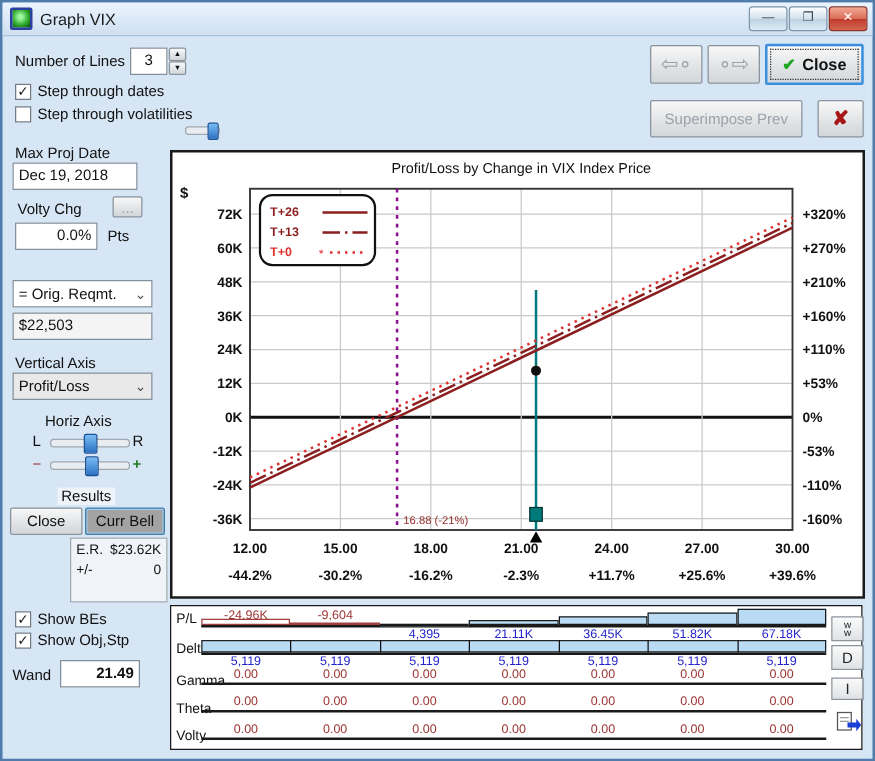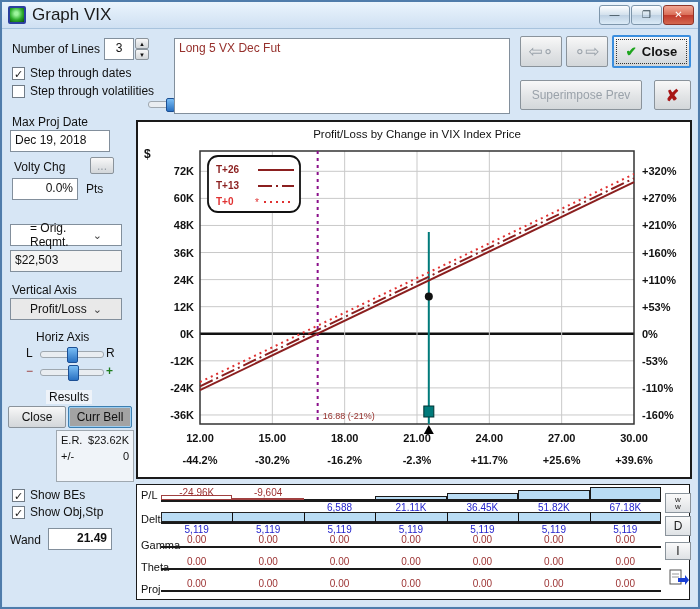--- a/index.html
+++ b/index.html
@@ -4,42 +4,42 @@
 <style>
   html,body{margin:0;padding:0;background:#9fb8d2;font-family:"Liberation Sans",sans-serif;}
   #window{position:relative;width:700px;height:609px;background:#d7e6f5;border:2px solid #4f7cab;
           box-shadow:inset 0 0 0 1px #cfe3f6;box-sizing:border-box;overflow:hidden;}
   
   #titlebar{position:absolute;left:0;top:0;right:0;height:26px;
             background:linear-gradient(#eaf4fd,#cfe0f2);border-bottom:1px solid #a8c3dd;
             display:flex;align-items:center;}
   #app-icon{width:14px;height:14px;margin:0 6px 0 6px;border:2px solid #2b3f9e;border-radius:2px;
             background:radial-gradient(circle at 45% 40%,#9cf59c 15%,#2fae2f 55%,#0a560a 95%);}
-  #title-text{font-size:17px;color:#1a1a1a;}
+  #title-text{font-size:13px;color:#1a1a1a;}
   #win-btns{position:absolute;right:4px;top:3px;display:flex;gap:1px;}
   .winbtn{width:29px;height:18px;border:1px solid #7e96ab;border-radius:3px;
           background:linear-gradient(#fdfeff,#d2e0ec 50%,#bdd0e2 50%,#dcebf7);
           font-size:10px;line-height:17px;text-align:center;color:#33454f;}
   .winbtn.close{background:linear-gradient(#f2a793,#d96d57 50%,#c0392b 50%,#d4674f);color:#fff;border-color:#8e3428;}
   
   .lbl{position:absolute;font-size:12px;color:#111;white-space:nowrap;}
   .tbox{position:absolute;background:#fff;border:1px solid #828f9c;font-size:12px;color:#111;
         padding:2px 4px;box-sizing:border-box;}
   .btn{position:absolute;background:linear-gradient(#f8f8f8,#e2e4e6 55%,#d3d7da);
        border:1px solid #8a939b;border-radius:2px;font-size:12px;color:#111;
        display:flex;align-items:center;justify-content:center;box-sizing:border-box;}
   .btn.disabled{color:#9aa2aa;}
   .cb{position:absolute;display:flex;align-items:center;gap:5px;font-size:12px;color:#111;}
   .cb .box{width:13px;height:13px;background:#fff;border:1px solid #707b86;font-size:11px;
            line-height:12px;text-align:center;color:#1b1b1b;box-sizing:border-box;}
   .track{position:absolute;height:5px;background:#e9edf1;border:1px solid #9fa8b0;border-radius:3px;}
   .thumb{position:absolute;top:-5px;width:9px;height:14px;border:1px solid #1b4f94;border-radius:2px;
          background:linear-gradient(#79bdf4,#2a71c2);}
   .combo{position:absolute;background:#fff;border:1px solid #828f9c;font-size:12px;color:#111;
-         display:flex;align-items:center;padding:0 19px;box-sizing:border-box;}
+         display:flex;align-items:center;padding:0 4px;box-sizing:border-box;}
   .combo .arrow{margin-left:auto;font-size:11px;color:#444;}
   
   #chart-panel{position:absolute;left:134px;top:118px;width:552px;height:355px;
                background:#fff;border:2px solid #1a1a1a;box-sizing:content-box;}
   
   #greeks-panel{position:absolute;left:134px;top:482px;width:552px;height:114px;
                 background:#fff;border:1px solid #1a1a1a;}
   .grow-label{position:absolute;font-size:11px;color:#111;}
   .gline{position:absolute;background:#1a1a1a;}
   .gval{position:absolute;font-size:10px;text-align:center;}
@@ -79,21 +79,20 @@
     <span>Step through dates</span>
   </div>
   <div class="cb" style="left:10px;top:82px;">
     <span class="box"></span>
     <span>Step through volatilities</span>
   </div>
   <div class="track" style="left:146px;top:99px;width:26px;">
     <div class="thumb" style="left:17px;width:7px;height:12px;top:-4px;"></div>
   </div>
 
-  <div class="tbox" style="left:172px;top:36px;width:336px;height:76px;color:#96302c;">Long 5 VX Dec Fut</div>
 
   <div class="btn disabled" style="left:518px;top:34px;width:42px;height:31px;font-size:17px;">
       <span>⇦∘</span>
     </div>
   <div class="btn disabled" style="left:564px;top:34px;width:42px;height:31px;font-size:17px;">
       <span>∘⇨</span>
     </div>
   <div class="btn" style="left:610px;top:33px;width:79px;height:33px;border:2px solid #3b8ede;outline:1px dotted #333;outline-offset:-5px;font-weight:bold;font-size:13px;gap:5px;">
     <span style="color:#1ea51e;">✔</span>
     <span>Close</span>
@@ -245,21 +244,21 @@
   </div>
 
   <div id="greeks-panel">
       <div class="grow-label" style="left:4px;top:4px;">P/L</div>
       <div class="gline" style="left:24px;top:15px;width:500px;height:2px;"></div>
       <div class="gbar" style="left:24px;top:10.2px;width:71.42857142857143px;height:4.8px;box-sizing:border-box;background:#fff;border:1px solid #a04040;"></div>
       <div class="gval" style="left:24px;top:2px;width:71.42857142857143px;color:#9c3232;">-24.96K</div>
       <div class="gbar" style="left:95.42857142857143px;top:13.153076923076924px;width:71.42857142857143px;height:1.846923076923077px;box-sizing:border-box;background:#fff;border:1px solid #a04040;"></div>
       <div class="gval" style="left:95.42857142857143px;top:2px;width:71.42857142857143px;color:#9c3232;">-9,604</div>
       <div class="gbar" style="left:166.85714285714286px;top:13.5px;width:71.42857142857143px;height:1.5px;box-sizing:border-box;background:#b9dcf4;border:1px solid #1a1a1a;"></div>
-      <div class="gval" style="left:166.85714285714286px;top:17px;width:71.42857142857143px;color:#2323cc;">6,588</div>
+      <div class="gval" style="left:166.85714285714286px;top:17px;width:71.42857142857143px;color:#2323cc;">4,395</div>
       <div class="gbar" style="left:238.28571428571428px;top:10.940384615384616px;width:71.42857142857143px;height:4.059615384615385px;box-sizing:border-box;background:#b9dcf4;border:1px solid #1a1a1a;"></div>
       <div class="gval" style="left:238.28571428571428px;top:17px;width:71.42857142857143px;color:#2323cc;">21.11K</div>
       <div class="gbar" style="left:309.7142857142857px;top:7.990384615384615px;width:71.42857142857143px;height:7.009615384615385px;box-sizing:border-box;background:#b9dcf4;border:1px solid #1a1a1a;"></div>
       <div class="gval" style="left:309.7142857142857px;top:17px;width:71.42857142857143px;color:#2323cc;">36.45K</div>
       <div class="gbar" style="left:381.14285714285717px;top:5.034615384615385px;width:71.42857142857143px;height:9.965384615384615px;box-sizing:border-box;background:#b9dcf4;border:1px solid #1a1a1a;"></div>
       <div class="gval" style="left:381.14285714285717px;top:17px;width:71.42857142857143px;color:#2323cc;">51.82K</div>
       <div class="gbar" style="left:452.57142857142856px;top:2.0807692307692314px;width:71.42857142857143px;height:12.919230769230769px;box-sizing:border-box;background:#b9dcf4;border:1px solid #1a1a1a;"></div>
       <div class="gval" style="left:452.57142857142856px;top:17px;width:71.42857142857143px;color:#2323cc;">67.18K</div>
       <div class="grow-label" style="left:4px;top:28px;">Delta</div>
       <div class="gbar" style="left:24px;top:27px;width:500px;height:10px;background:#b9dcf4;border:1px solid #222;"></div>
@@ -288,21 +287,21 @@
       <div class="gval" style="left:452.57142857142856px;top:49px;width:71.42857142857143px;color:#9c3232;">0.00</div>
       <div class="grow-label" style="left:4px;top:76px;">Theta</div>
       <div class="gline" style="left:24px;top:83px;width:500px;height:1.5px;"></div>
       <div class="gval" style="left:24px;top:71px;width:71.42857142857143px;color:#9c3232;">0.00</div>
       <div class="gval" style="left:95.42857142857143px;top:71px;width:71.42857142857143px;color:#9c3232;">0.00</div>
       <div class="gval" style="left:166.85714285714286px;top:71px;width:71.42857142857143px;color:#9c3232;">0.00</div>
       <div class="gval" style="left:238.28571428571428px;top:71px;width:71.42857142857143px;color:#9c3232;">0.00</div>
       <div class="gval" style="left:309.7142857142857px;top:71px;width:71.42857142857143px;color:#9c3232;">0.00</div>
       <div class="gval" style="left:381.14285714285717px;top:71px;width:71.42857142857143px;color:#9c3232;">0.00</div>
       <div class="gval" style="left:452.57142857142856px;top:71px;width:71.42857142857143px;color:#9c3232;">0.00</div>
-      <div class="grow-label" style="left:4px;top:98px;">Proj</div>
+      <div class="grow-label" style="left:4px;top:98px;">Volty</div>
       <div class="gline" style="left:24px;top:105px;width:500px;height:1.5px;"></div>
       <div class="gval" style="left:24px;top:93px;width:71.42857142857143px;color:#9c3232;">0.00</div>
       <div class="gval" style="left:95.42857142857143px;top:93px;width:71.42857142857143px;color:#9c3232;">0.00</div>
       <div class="gval" style="left:166.85714285714286px;top:93px;width:71.42857142857143px;color:#9c3232;">0.00</div>
       <div class="gval" style="left:238.28571428571428px;top:93px;width:71.42857142857143px;color:#9c3232;">0.00</div>
       <div class="gval" style="left:309.7142857142857px;top:93px;width:71.42857142857143px;color:#9c3232;">0.00</div>
       <div class="gval" style="left:381.14285714285717px;top:93px;width:71.42857142857143px;color:#9c3232;">0.00</div>
       <div class="gval" style="left:452.57142857142856px;top:93px;width:71.42857142857143px;color:#9c3232;">0.00</div>
       <div class="sidebtn ww" style="top:8px;height:20px;">
         <span>w</span>

